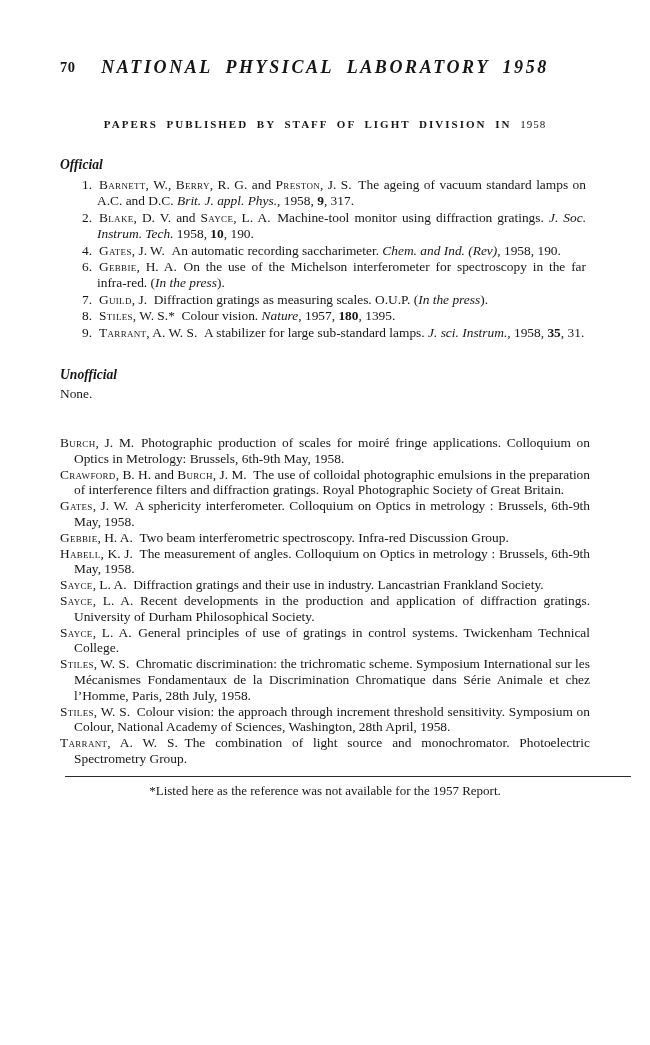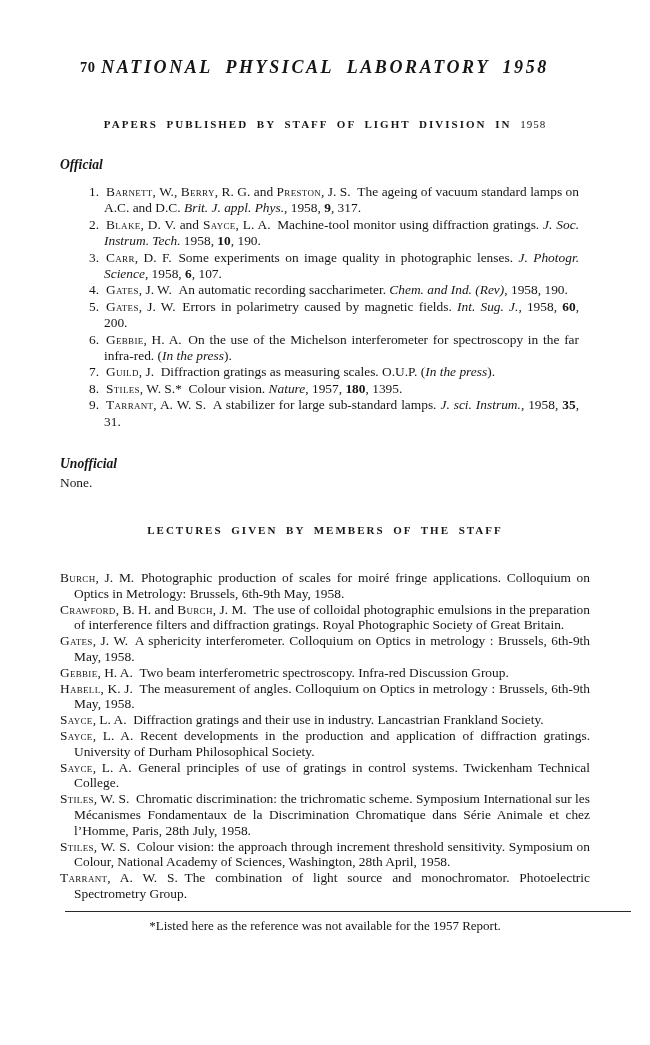--- a/index.html
+++ b/index.html
@@ -22,21 +22,21 @@
     background: #ffffff;
   }
   
   .running-header {
     position: relative;
     text-align: center;
     height: 19px;
   }
   .pagenum {
     position: absolute;
-    left: 20px;
+    left: 0;
     top: 2px;
     font-size: 14.5px;
     font-weight: 700;
     letter-spacing: 0.5px;
   }
   .running-head {
     display: inline-block;
     margin: 0;
     font-size: 18px;
     font-weight: 700;
@@ -73,21 +73,21 @@
     line-height: 16px;
   }
   .subhead.unofficial { }
   .plain-line {
     margin: 3px 0 0 0;
     font-size: 13.4px;
     line-height: 16px;
   }
   
   .pub-list {
-    margin: 11px;
+    margin: 4px;
     padding: 0;
     list-style: none;
   }
   .pub-item {
     margin: 0;
     padding-left: 33px;
     text-indent: -15px;
     font-size: 13.4px;
     line-height: 16.4px;
     text-align: justify;
@@ -133,39 +133,36 @@
   <h2 class="section-title"><span>PAPERS PUBLISHED BY STAFF OF LIGHT DIVISION IN</span> <span class="year">1958</span></h2>
 
   <p class="subhead">Official</p>
 
   <ol class="pub-list">
 
       <li class="pub-item"><span class="num">1.</span><span><span class="sc">Barnett</span><span>, W., </span><span class="sc">Berry</span><span>, R. G. and </span><span class="sc">Preston</span><span>, J. S. The ageing of vacuum standard lamps on A.C. and D.C. </span><span class="i">Brit. J. appl. Phys.</span><span>, 1958, </span><span class="b">9</span><span>, 317.</span></span></li>
 
       <li class="pub-item"><span class="num">2.</span><span><span class="sc">Blake</span><span>, D. V. and </span><span class="sc">Sayce</span><span>, L. A. Machine-tool monitor using diffraction gratings. </span><span class="i">J. Soc. Instrum. Tech.</span><span> 1958, </span><span class="b">10</span><span>, 190.</span></span></li>
 
-      <li class="pub-item"><span class="num">3.</span><span><span class="sc">Carr</span><span>, D. F. Some experiments on image quality in photographic lenses. </span><span class="i">J. Photogr. Science</span><span>, 1958, </span><span class="b">6</span><span>, 107.</span></span></li>
 
       <li class="pub-item"><span class="num">4.</span><span><span class="sc">Gates</span><span>, J. W. An automatic recording saccharimeter. </span><span class="i">Chem. and Ind. (Rev)</span><span>, 1958, 190.</span></span></li>
 
-      <li class="pub-item"><span class="num">5.</span><span><span class="sc">Gates</span><span>, J. W. Errors in polarimetry caused by magnetic fields. </span><span class="i">Int. Sug. J.</span><span>, 1958, </span><span class="b">60</span><span>, 200.</span></span></li>
 
       <li class="pub-item"><span class="num">6.</span><span><span class="sc">Gebbie</span><span>, H. A. On the use of the Michelson interferometer for spectroscopy in the far infra-red. (</span><span class="i">In the press</span><span>).</span></span></li>
 
       <li class="pub-item"><span class="num">7.</span><span><span class="sc">Guild</span><span>, J. Diffraction gratings as measuring scales. O.U.P. (</span><span class="i">In the press</span><span>).</span></span></li>
 
       <li class="pub-item"><span class="num">8.</span><span><span class="sc">Stiles</span><span>, W. S.* Colour vision. </span><span class="i">Nature</span><span>, 1957, </span><span class="b">180</span><span>, 1395.</span></span></li>
 
       <li class="pub-item"><span class="num">9.</span><span><span class="sc">Tarrant</span><span>, A. W. S. A stabilizer for large sub-standard lamps. </span><span class="i">J. sci. Instrum.</span><span>, 1958, </span><span class="b">35</span><span>, 31.</span></span></li>
     </ol>
 
   <p class="subhead unofficial">Unofficial</p>
   <p class="plain-line">None.</p>
 
-  <h2 class="section-title lectures">LECTURES GIVEN BY MEMBERS OF THE STAFF</h2>
 
   <div class="lecture-list">
 
       <p class="lecture-item"><span class="sc">Burch</span><span>, J. M. Photographic production of scales for moiré fringe applications. Colloquium on Optics in Metrology: Brussels, 6th-9th May, 1958.</span></p>
 
       <p class="lecture-item"><span class="sc">Crawford</span><span>, B. H. and </span><span class="sc">Burch</span><span>, J. M. The use of colloidal photographic emulsions in the preparation of interference filters and diffraction gratings. Royal Photographic Society of Great Britain.</span></p>
 
       <p class="lecture-item"><span class="sc">Gates</span><span>, J. W. A sphericity interferometer. Colloquium on Optics in metrology : Brussels, 6th-9th May, 1958.</span></p>
 
       <p class="lecture-item"><span class="sc">Gebbie</span><span>, H. A. Two beam interferometric spectroscopy. Infra-red Discussion Group.</span></p>

